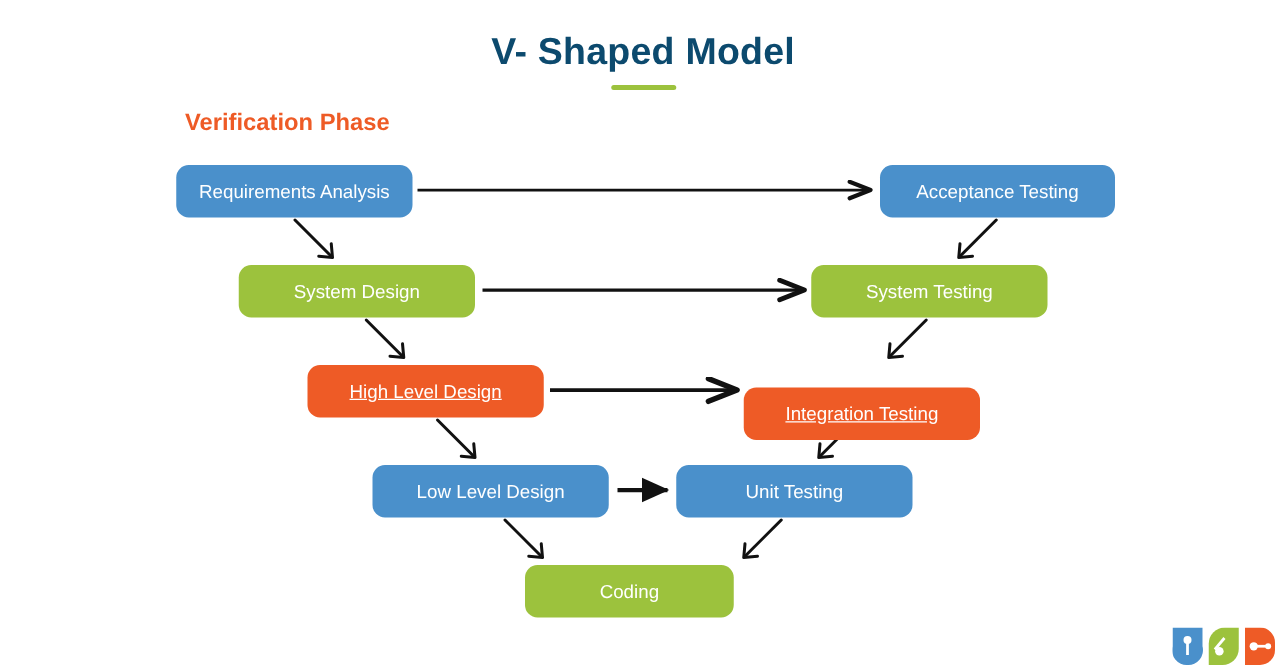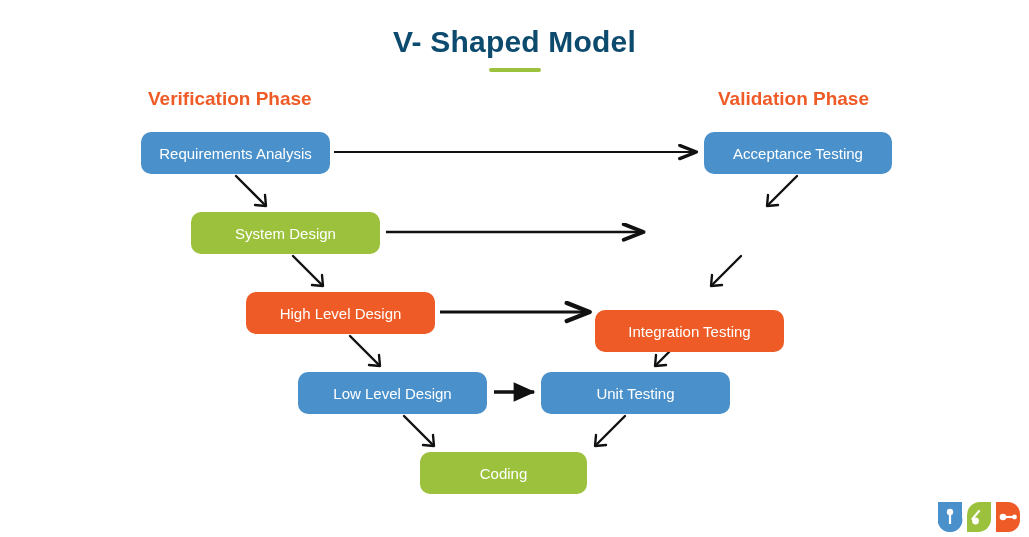--- a/index.html
+++ b/index.html
@@ -60,21 +60,21 @@
     font-size: 15px;
     display: flex;
     align-items: center;
     justify-content: center;
     box-sizing: border-box;
     padding: 0 10px;
     white-space: nowrap;
   }
   .node.blue   { background: #4a90cb; }
   .node.green  { background: #9cc23d; }
-  .node.orange { background: #ee5b26; }
+  .node.orange { background: #ee5b26; text-decoration: underline; }
 
   #node-req  { left: 141px; top: 132px; width: 189px; }
   #node-acc  { left: 704px; top: 132px; width: 188px; }
   #node-sysd { left: 191px; top: 212px; width: 189px; }
   #node-syst { left: 649px; top: 212px; width: 189px; }
   #node-hld  { left: 246px; top: 292px; width: 189px; }
   #node-int  { left: 595px; top: 292px; width: 189px; margin-top: 18px; }
   #node-lld  { left: 298px; top: 372px; width: 189px; }
   #node-unit { left: 541px; top: 372px; width: 189px; }
   #node-cod  { left: 420px; top: 452px; width: 167px; }
@@ -100,21 +100,20 @@
 </style>
 </head>
 <body>
 
 <div id="stage">
 
   <div id="title">V- Shaped Model</div>
   <div id="title-underline"></div>
 
   <div class="phase-label" id="phase-verification">Verification Phase</div>
-  <div class="phase-label" id="phase-validation">Validation Phase</div>
 
   <svg id="arrows" viewBox="0 0 1029 537" xmlns="http://www.w3.org/2000/svg">
     <defs>
       <marker id="ah-thin" markerWidth="10" markerHeight="10" refX="8.4" refY="3.6" orient="auto">
         <path d="M1,0.6 L8.6,3.6 L1,6.6" fill="none" stroke="#111111" stroke-width="1.5" stroke-linecap="round" stroke-linejoin="round"></path>
       </marker>
       <marker id="ah-thick" markerWidth="8" markerHeight="8" refX="6.4" refY="3" orient="auto">
         <path d="M0.4,0.1 L6.8,3 L0.4,5.9 Z" fill="#111111"></path>
       </marker>
       <marker id="ah-diag" markerWidth="9" markerHeight="9" refX="7.2" refY="3.2" orient="auto">
@@ -158,20 +157,23 @@
 
   <div class="node blue" id="node-req">
       <span>Requirements Analysis</span>
     </div>
   <div class="node blue" id="node-acc">
       <span>Acceptance Testing</span>
     </div>
   <div class="node green" id="node-sysd">
       <span>System Design</span>
     </div>
+  <div class="node green" id="node-syst">
+      <span>System Testing</span>
+    </div>
   <div class="node orange" id="node-hld">
       <span>High Level Design</span>
     </div>
   <div class="node orange" id="node-int">
       <span>Integration Testing</span>
     </div>
   <div class="node blue" id="node-lld">
       <span>Low Level Design</span>
     </div>
   <div class="node blue" id="node-unit">

